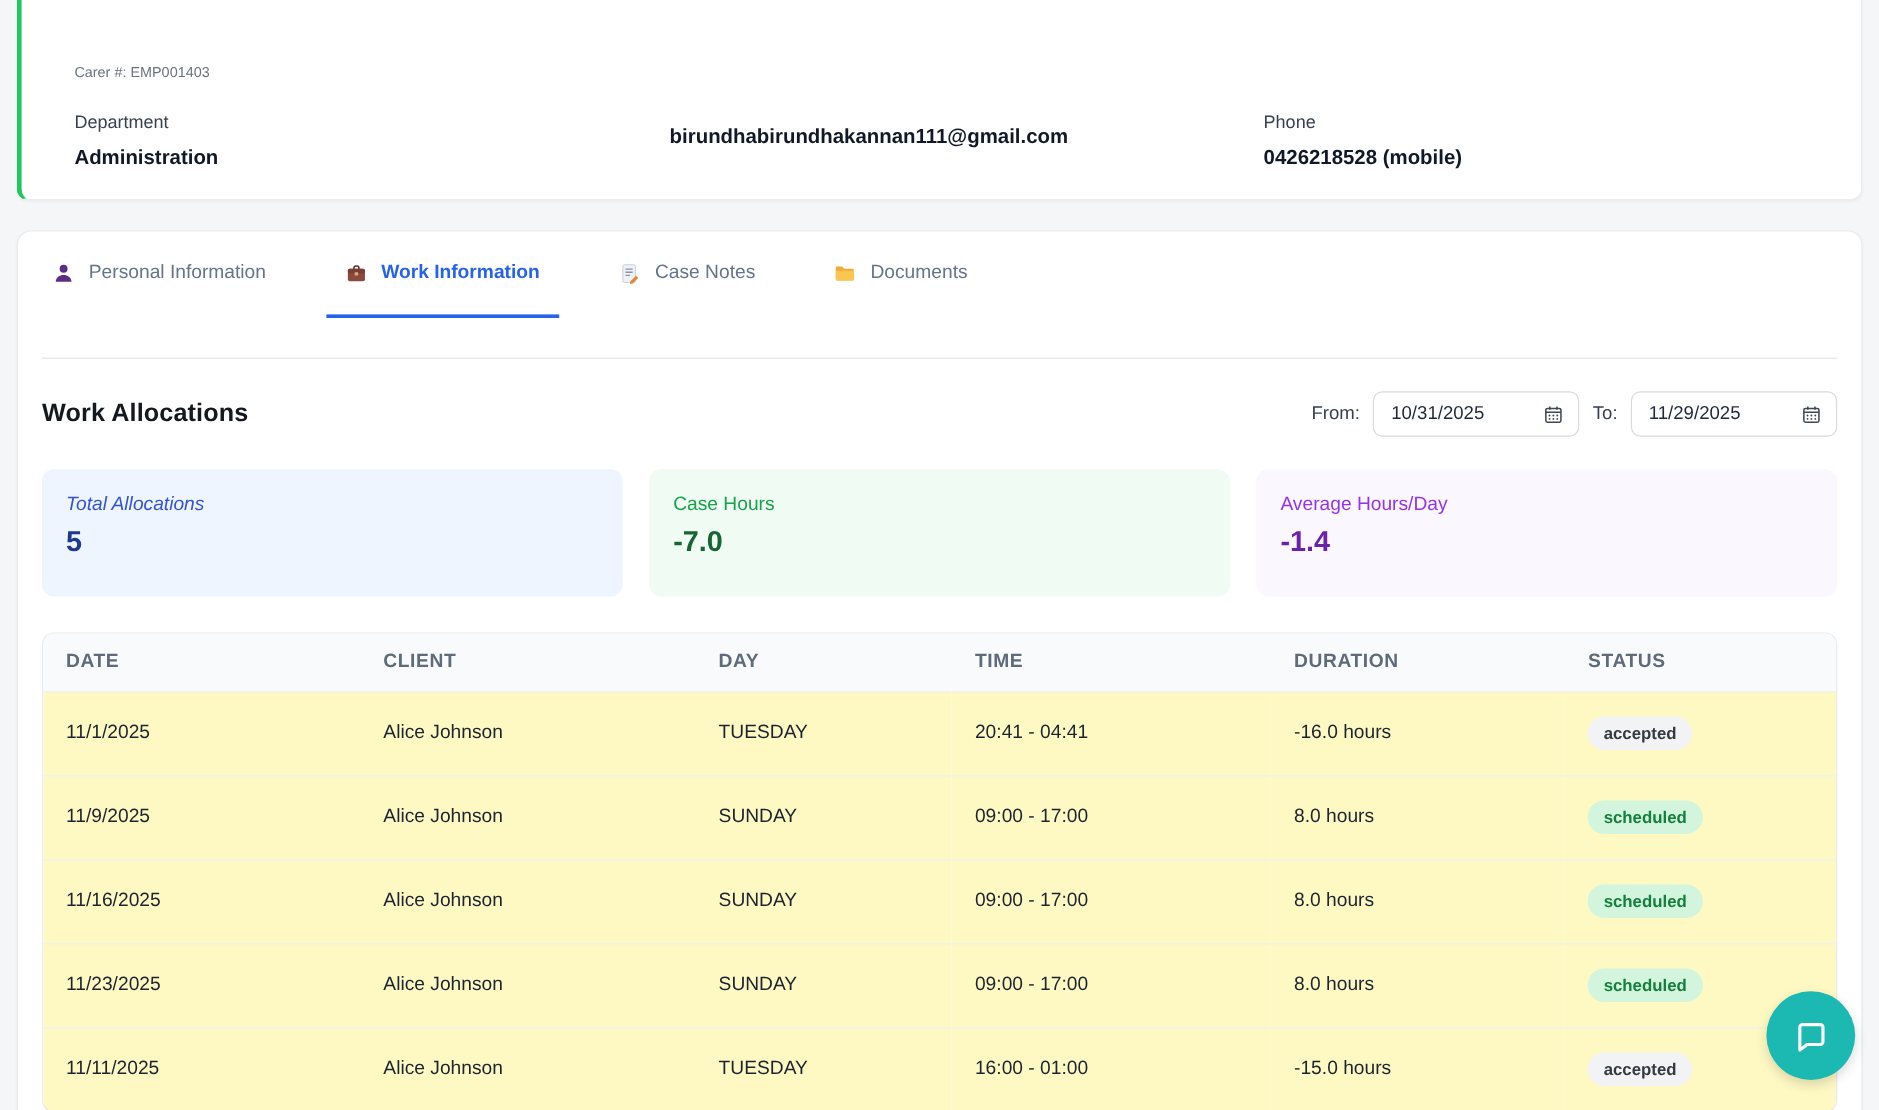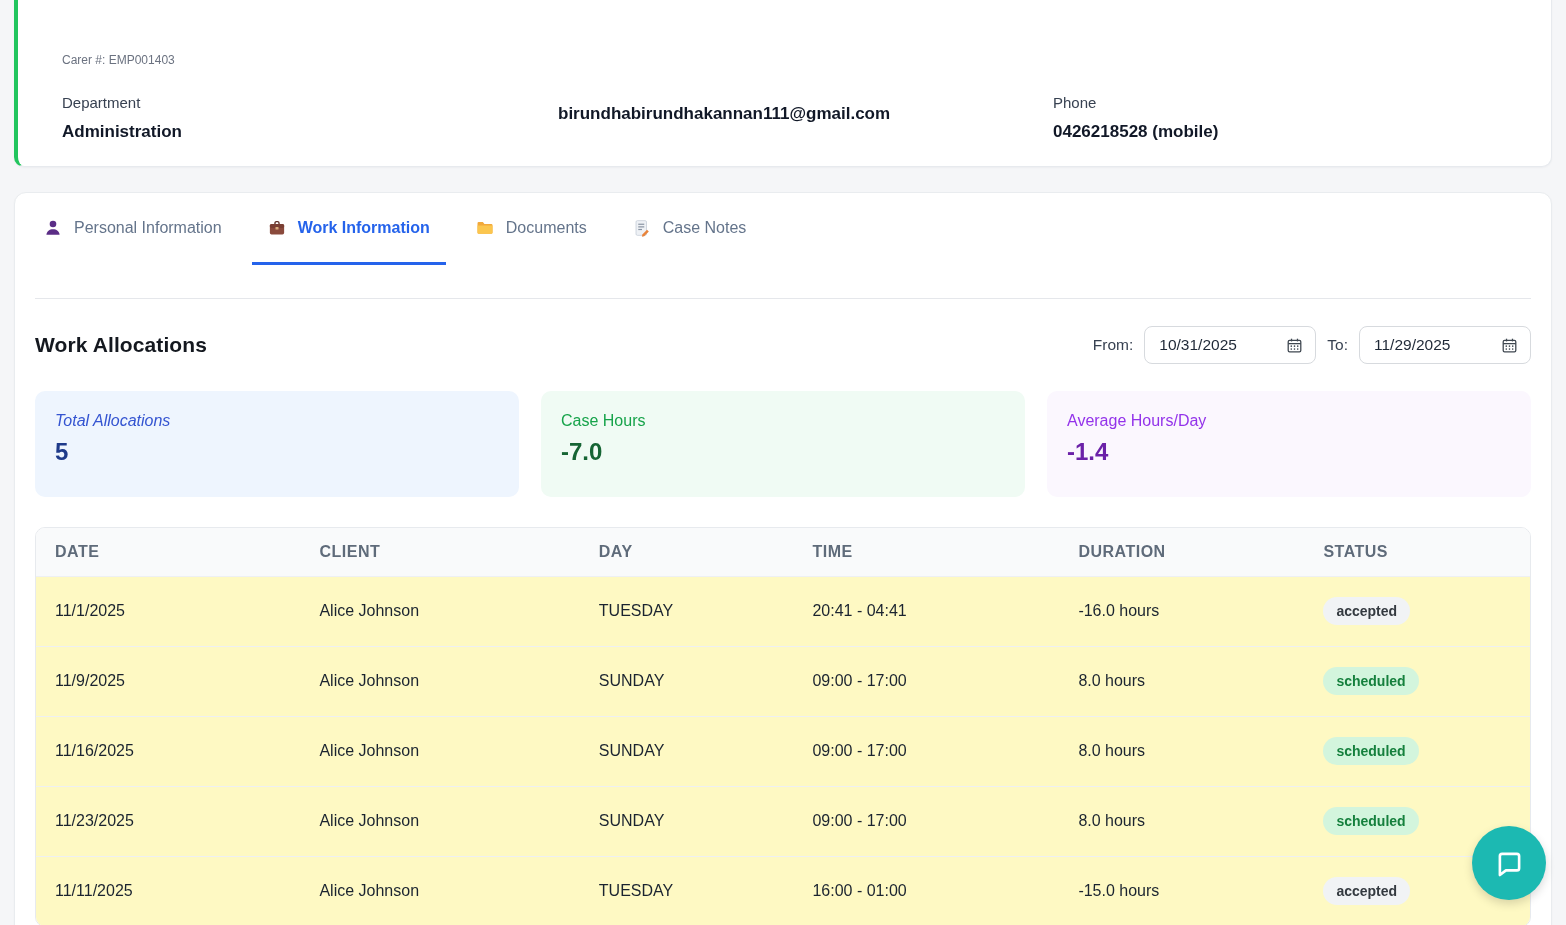--- a/index.html
+++ b/index.html
@@ -34,21 +34,21 @@
   .main-card {
     margin: 25px 14px 0 14px;
     background: #fff;
     border: 1px solid #e9ecef;
     border-radius: 12px;
     box-shadow: 0 1px 2px rgba(16,24,40,.04);
     height: 750px;
   }
 
   
-  .tabstrip { display: flex; padding: 0 13px; height: 72px; }
+  .tabstrip { display: flex; padding: 0 13px; height: 72px; gap: 20px; }
   .tab {
     display: flex; align-items: center; gap: 12px;
     padding: 0 16px; margin-right: 14px;
     font-size: 16px; color: #64748b;
     border-bottom: 3px solid transparent;
     cursor: pointer; height: 100%;
   }
   .tab.active { color: #2563eb; font-weight: 700; border-bottom-color: #2563eb; }
   .tab .icon { display: inline-flex; width: 18px; height: 18px; }
 
@@ -167,37 +167,37 @@
             <rect x="2.5" y="6.5" width="19" height="14" rx="2.2" fill="#8a4a3c"></rect>
             <rect x="2.5" y="6.5" width="19" height="5.5" rx="2.2" fill="#7a3f33"></rect>
             <rect x="10" y="10.6" width="4" height="3.4" rx=".7" fill="#d9ab7c"></rect>
           </svg>
       </span>
       <span>Work Information</span>
     </div>
     <div class="tab">
       <span class="icon">
         <svg viewBox="0 0 24 24" width="18" height="18">
-            <path d="M2 5.6A1.6 1.6 0 0 1 3.6 4h5.6l2 2.6h9.2A1.6 1.6 0 0 1 22 8.2V18a1.8 1.8 0 0 1-1.8 1.8H3.8A1.8 1.8 0 0 1 2 18z" fill="#f2a93b"></path>
-            <path d="M2 8.8h20V18a1.8 1.8 0 0 1-1.8 1.8H3.8A1.8 1.8 0 0 1 2 18z" fill="#fbc64e"></path>
-          </svg>
-      </span>
-      <span>Documents</span>
-    </div>
-    <div class="tab">
-      <span class="icon">
-        <svg viewBox="0 0 24 24" width="18" height="18">
             <rect x="4" y="2.2" width="14" height="19.6" rx="1.8" fill="#eef1f5" stroke="#c3cbd6" stroke-width="1"></rect>
             <line x1="7" y1="7" x2="15" y2="7" stroke="#8a94a3" stroke-width="1.6"></line>
             <line x1="7" y1="10.5" x2="15" y2="10.5" stroke="#8a94a3" stroke-width="1.6"></line>
             <line x1="7" y1="14" x2="12" y2="14" stroke="#8a94a3" stroke-width="1.6"></line>
             <path d="M12.5 20.6l6.2-6.2 2.4 2.4-6.2 6.2-3 .6z" fill="#e8833a"></path>
           </svg>
       </span>
       <span>Case Notes</span>
+    </div>
+    <div class="tab">
+      <span class="icon">
+        <svg viewBox="0 0 24 24" width="18" height="18">
+            <path d="M2 5.6A1.6 1.6 0 0 1 3.6 4h5.6l2 2.6h9.2A1.6 1.6 0 0 1 22 8.2V18a1.8 1.8 0 0 1-1.8 1.8H3.8A1.8 1.8 0 0 1 2 18z" fill="#f2a93b"></path>
+            <path d="M2 8.8h20V18a1.8 1.8 0 0 1-1.8 1.8H3.8A1.8 1.8 0 0 1 2 18z" fill="#fbc64e"></path>
+          </svg>
+      </span>
+      <span>Documents</span>
     </div>
   </div>
 
   <div class="content">
     <div class="divider"></div>
 
     <div class="wa-header">
       <div class="wa-title">Work Allocations</div>
       <div class="filter">
         <span class="filter-label">From:</span>

